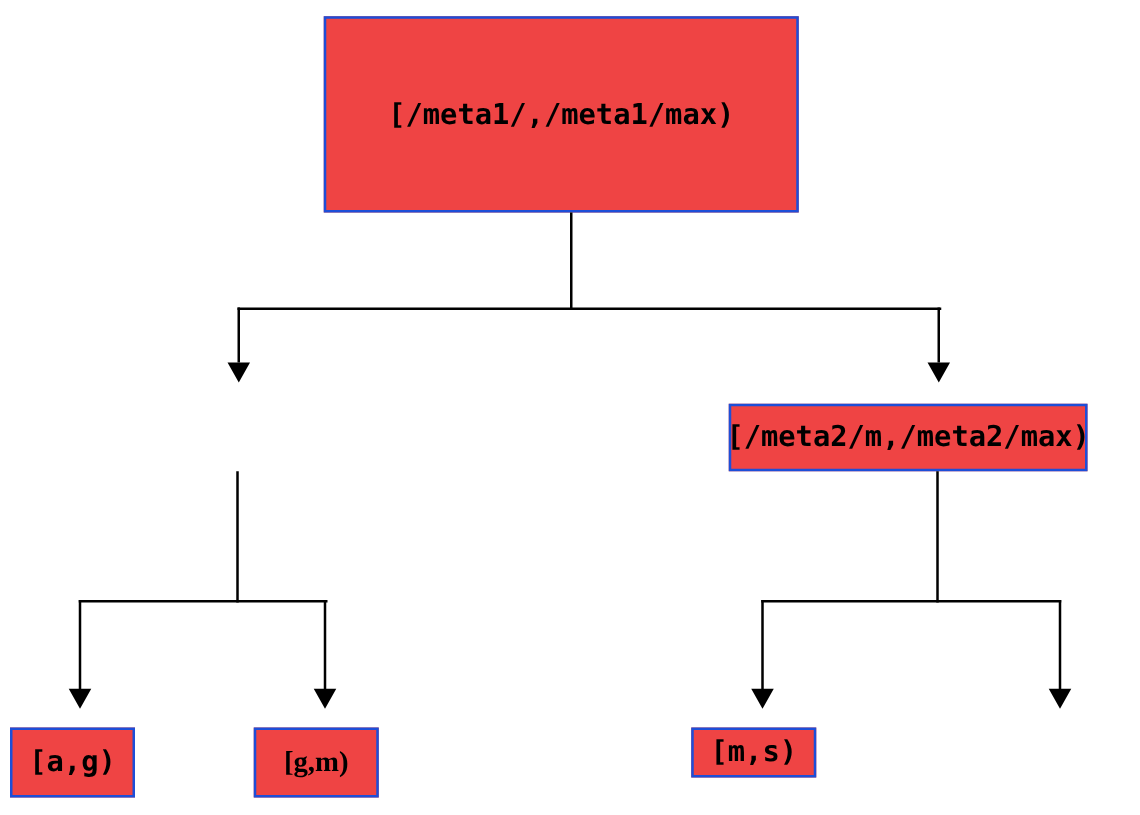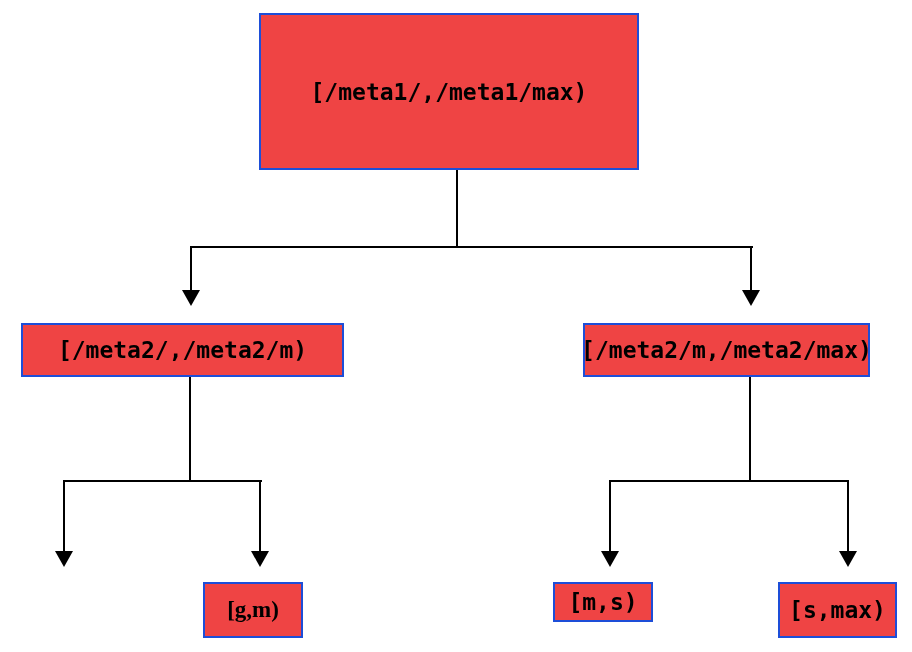--- a/index.html
+++ b/index.html
@@ -74,30 +74,29 @@
   #arrow-leaf-ms        { left: 601px; top: 551px; }
   #arrow-leaf-smax      { left: 839px; top: 551px; }
 </style>
 </head>
 <body>
 
 <div class="canvas">
 
   <div class="node" id="node-root">[/meta1/,/meta1/max)</div>
 
-  <div class="node" id="node-left-mid">[/meta2/,/meta2/m)</div>
 
   <div class="node" id="node-right-mid">[/meta2/m,/meta2/max)</div>
 
+  <div class="node" id="node-leaf-ag">[a,g)</div>
 
   <div class="node" id="node-leaf-gm">[g,m)</div>
 
   <div class="node" id="node-leaf-ms">[m,s)</div>
 
-  <div class="node" id="node-leaf-smax">[s,max)</div>
 
   <div class="edge" id="edge-root-stem"></div>
   <div class="edge" id="edge-l1-horizontal"></div>
   <div class="edge" id="edge-l1-left-drop"></div>
   <div class="edge" id="edge-l1-right-drop"></div>
   <div class="arrowhead" id="arrow-left-mid"></div>
   <div class="arrowhead" id="arrow-right-mid"></div>
 
   <div class="edge" id="edge-left-stem"></div>
   <div class="edge" id="edge-l2l-horizontal"></div>

